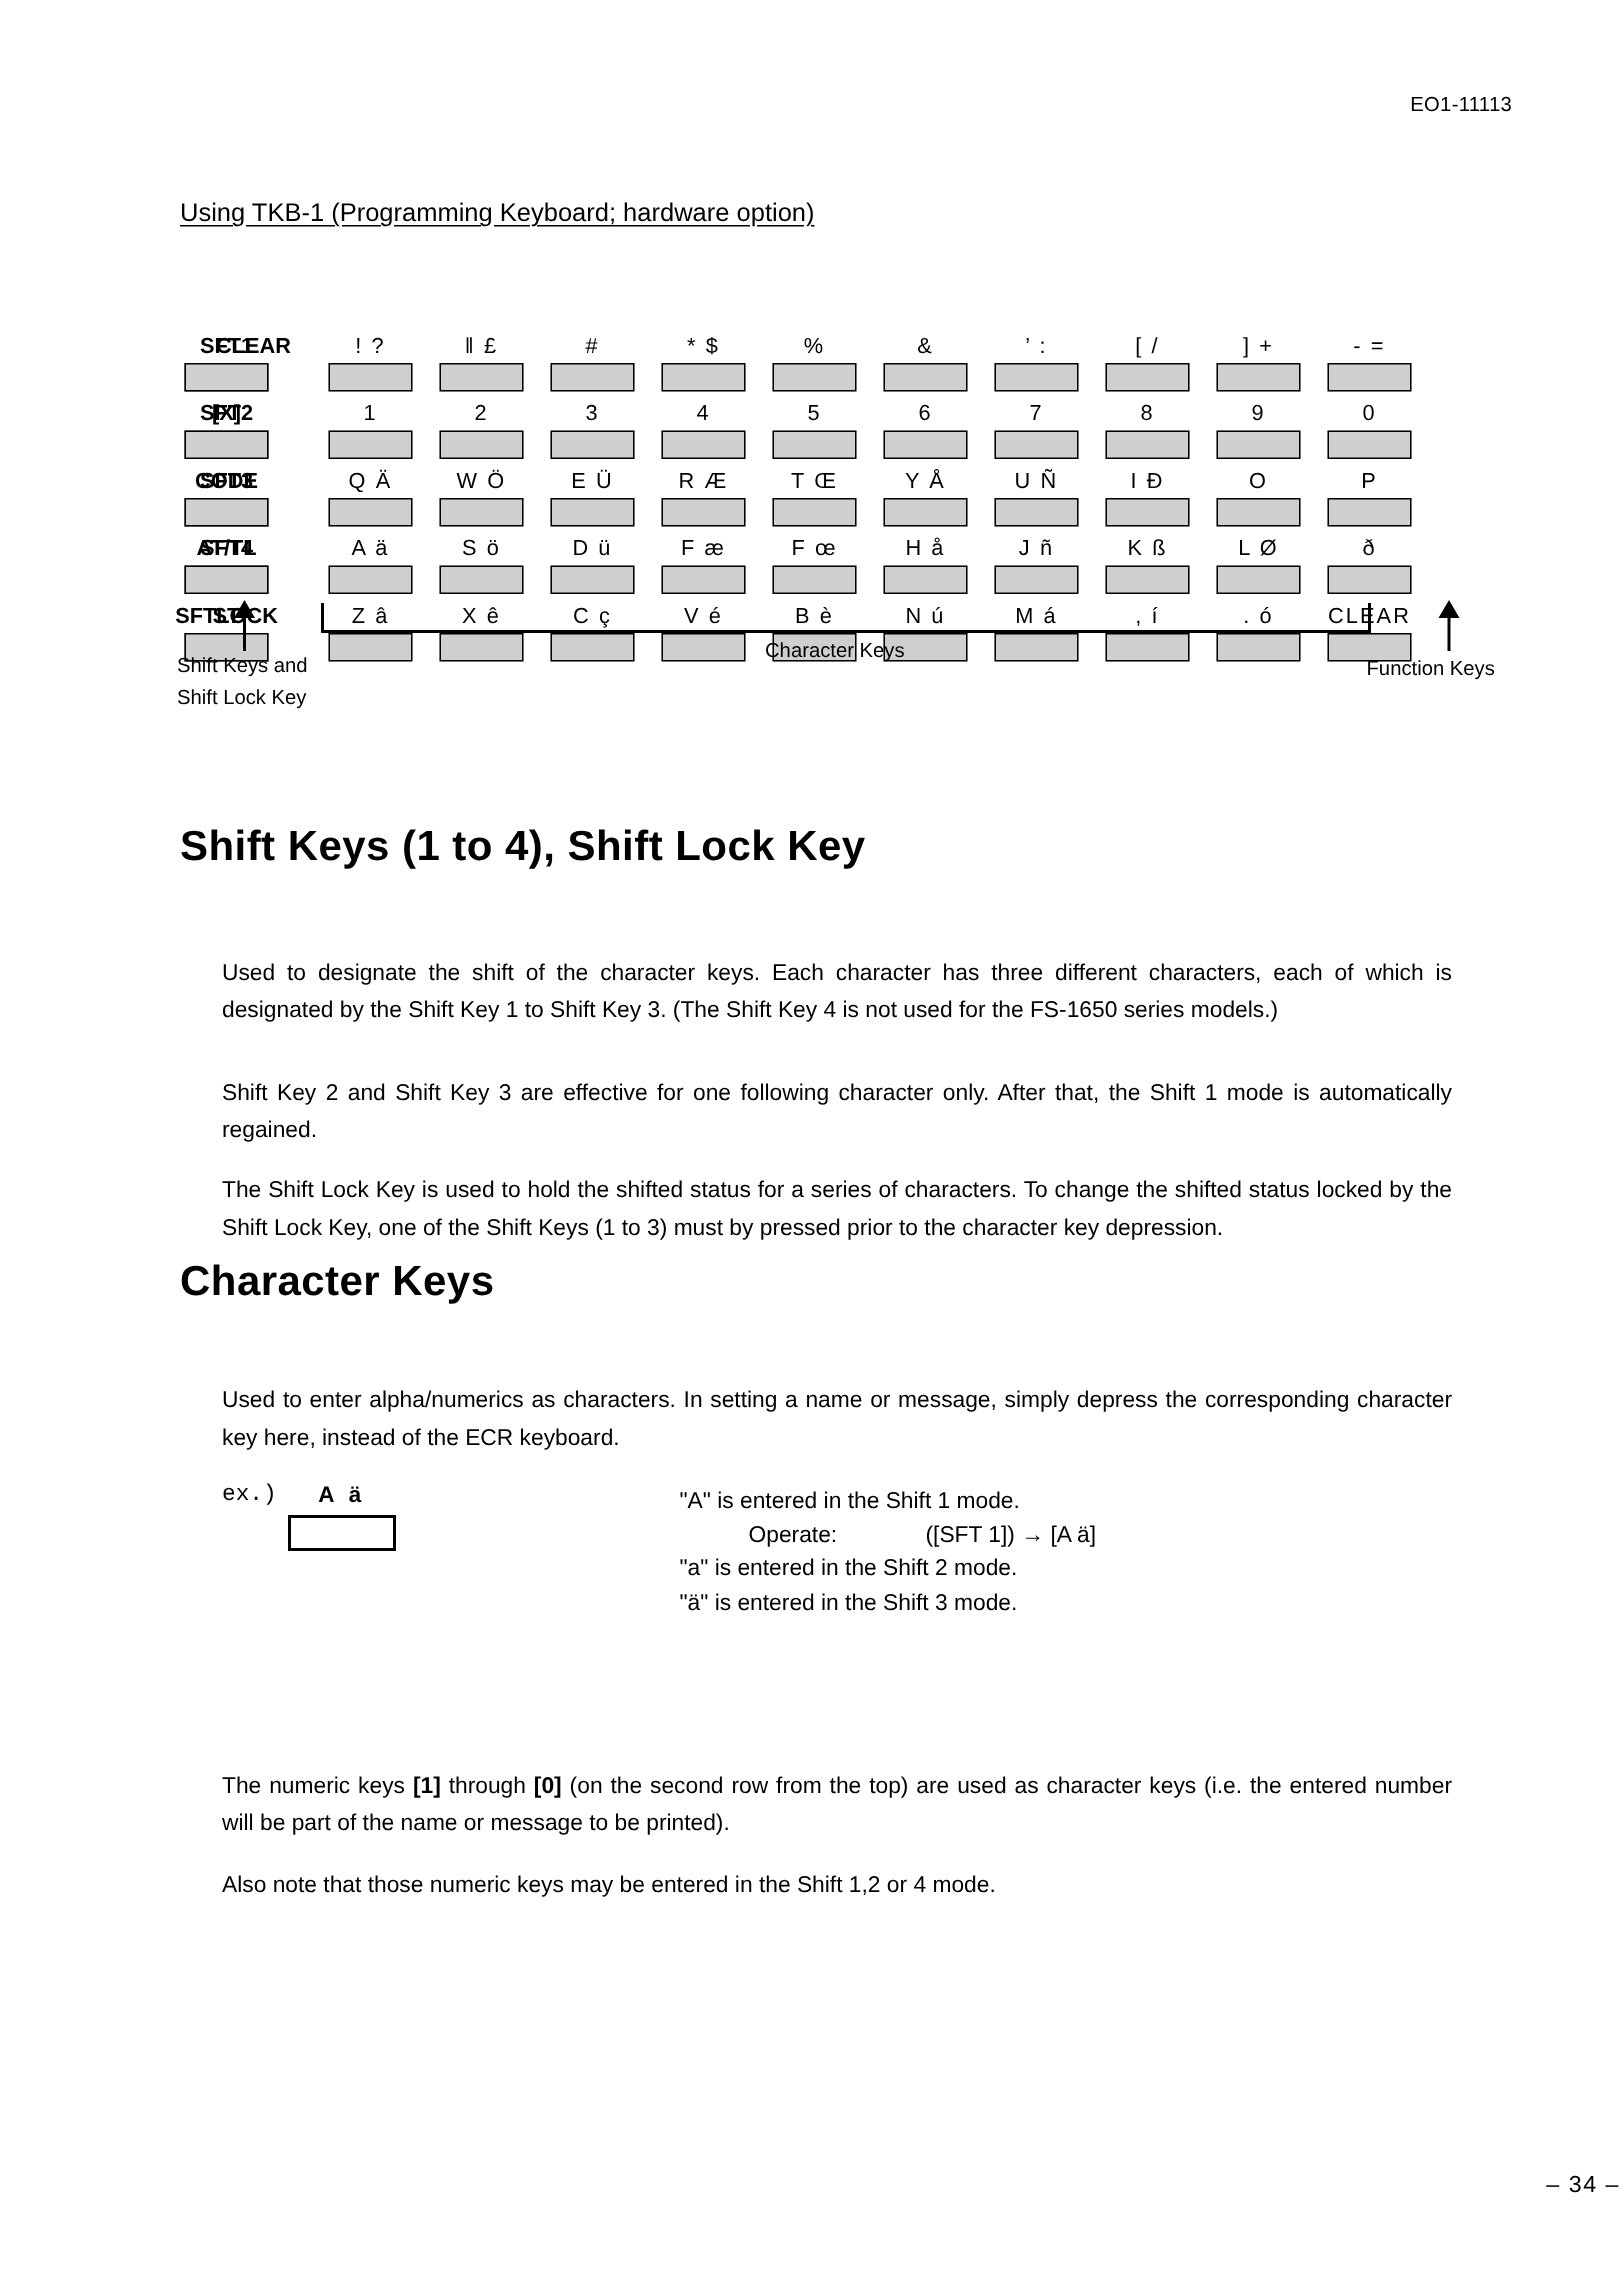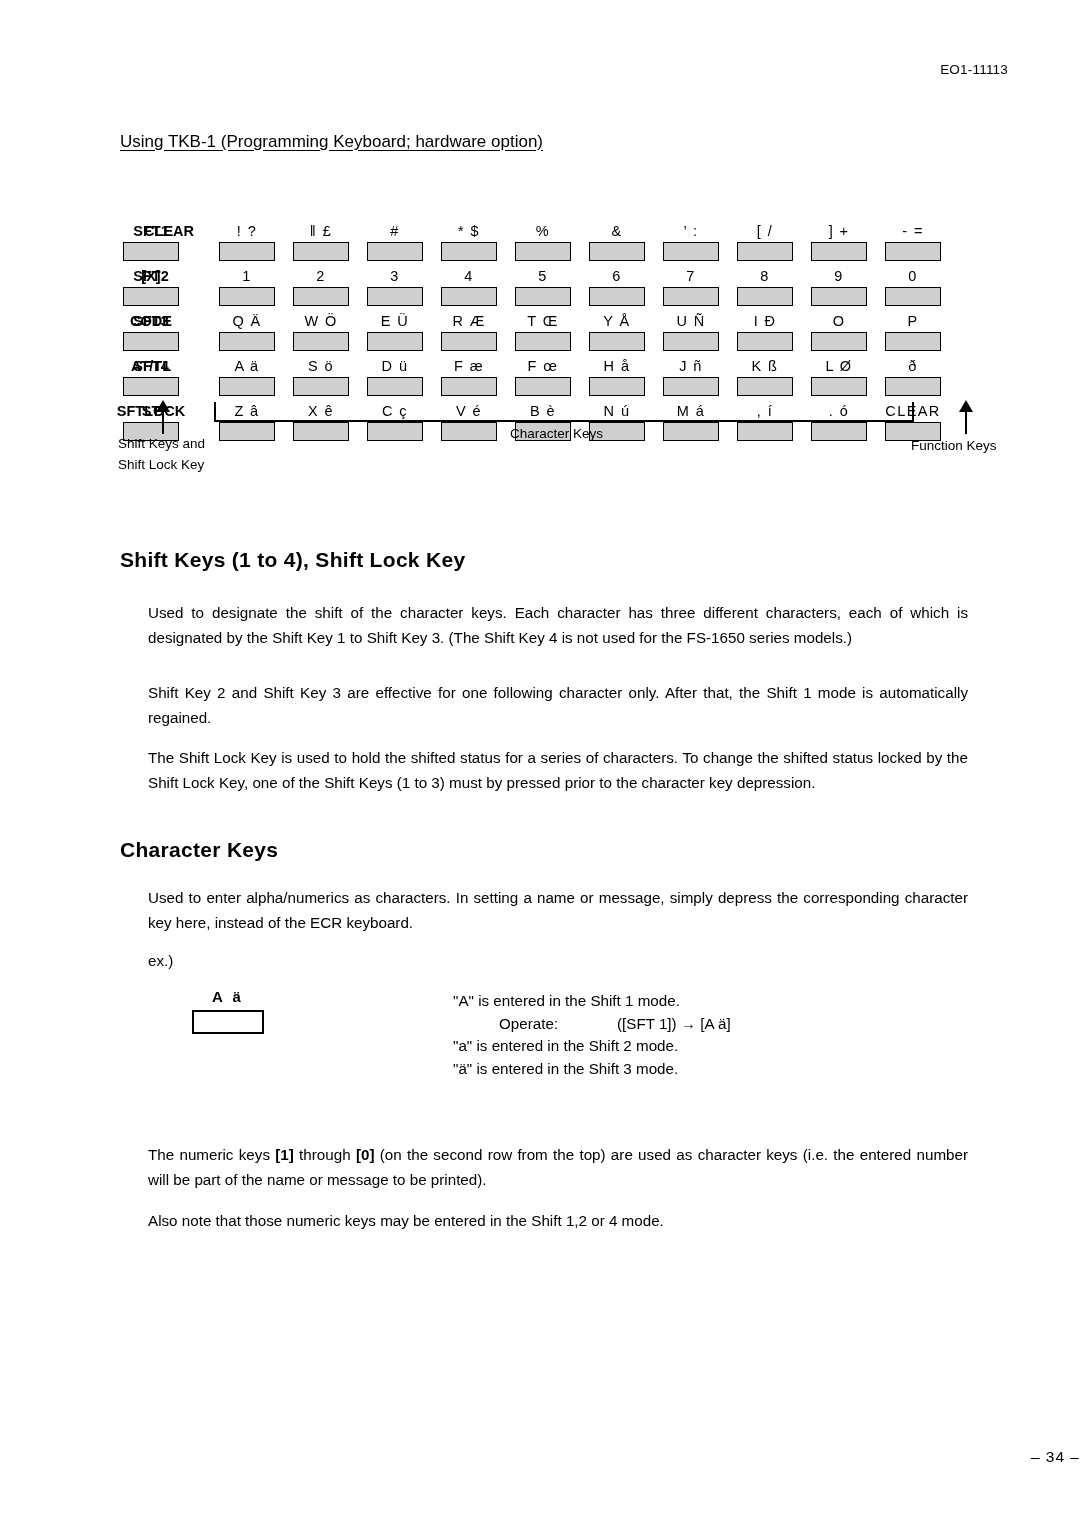--- a/index.html
+++ b/index.html
@@ -121,32 +121,33 @@
     position: absolute;
     font-size: 13.5px;
     line-height: 20px;
     white-space: nowrap;
   }
 
   
   .h2 {
     position: absolute;
     left: 120px;
-    font-size: 21px;
+    font-size: 28px;
     font-weight: bold;
     letter-spacing: 0.3px;
     white-space: nowrap;
   }
   .para {
     position: absolute;
     left: 148px;
     width: 820px;
     font-size: 15.2px;
     line-height: 25px;
     text-align: left;
+    margin-top: 36px;
   }
   .para.just { text-align: justify; }
 
   
   .ex-key {
     position: absolute;
     left: 183px;
     top: 988px;
     width: 90px;
     text-align: center;
@@ -468,21 +469,21 @@
 
 <div class="h2" style="top:548px;">Shift Keys (1 to 4), Shift Lock Key</div>
 
 <div class="para just" style="top:600px;">Used to designate the shift of the character keys.  Each character has three different characters, each of which is designated by the Shift Key 1 to Shift Key 3.  (The Shift Key 4 is not used for the FS-1650 series models.)</div>
 <div class="para just" style="top:680px;">Shift Key 2 and Shift Key 3 are effective for one following character only.  After that, the Shift 1 mode is automatically regained.</div>
 <div class="para just" style="top:745px;">The Shift Lock Key is used to hold the shifted status for a series of characters.  To change the shifted status locked by the Shift Lock Key, one of the Shift Keys (1 to 3) must by pressed prior to the character key depression.</div>
 
 <div class="h2" style="top:838px;">Character Keys</div>
 
 <div class="para just" style="top:885px;">Used to enter alpha/numerics as characters.  In setting a name or message, simply depress the corresponding character key here, instead of the ECR keyboard.</div>
-<div class="para" style="top:948px;">ex.)</div>
+<div class="para" style="top:948px;font-family:Liberation Mono, monospace;">ex.)</div>
 
 <div class="ex-key">
   <div class="cap">A  ä</div>
   <div class="box"></div>
 </div>
 
 <div class="ex-lines" id="ex-lines">
     <div>"A" is entered in the Shift 1 mode.</div>
     <div class="op"><span class="lbl">Operate:</span><b>([SFT 1]) → [A ä]</b></div>
     <div>"a" is entered in the Shift 2 mode.</div>

